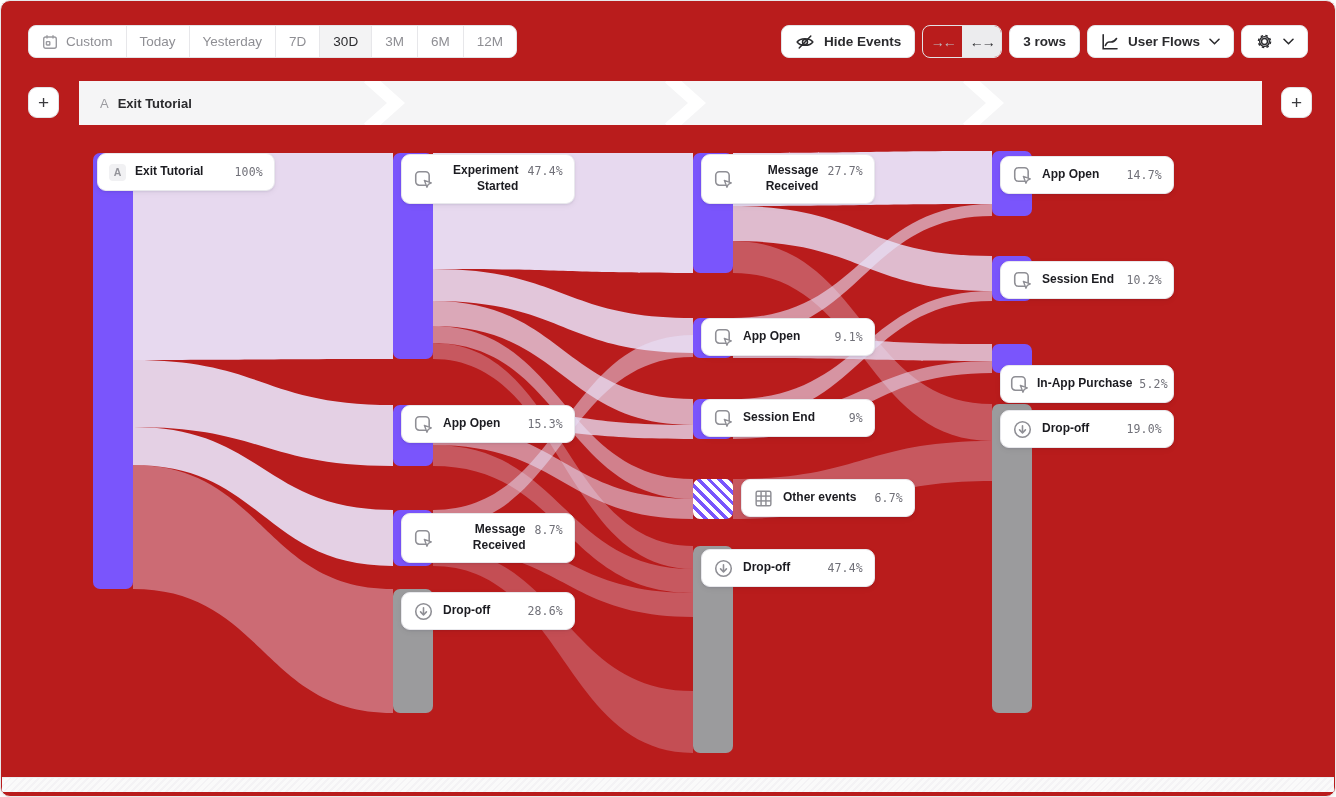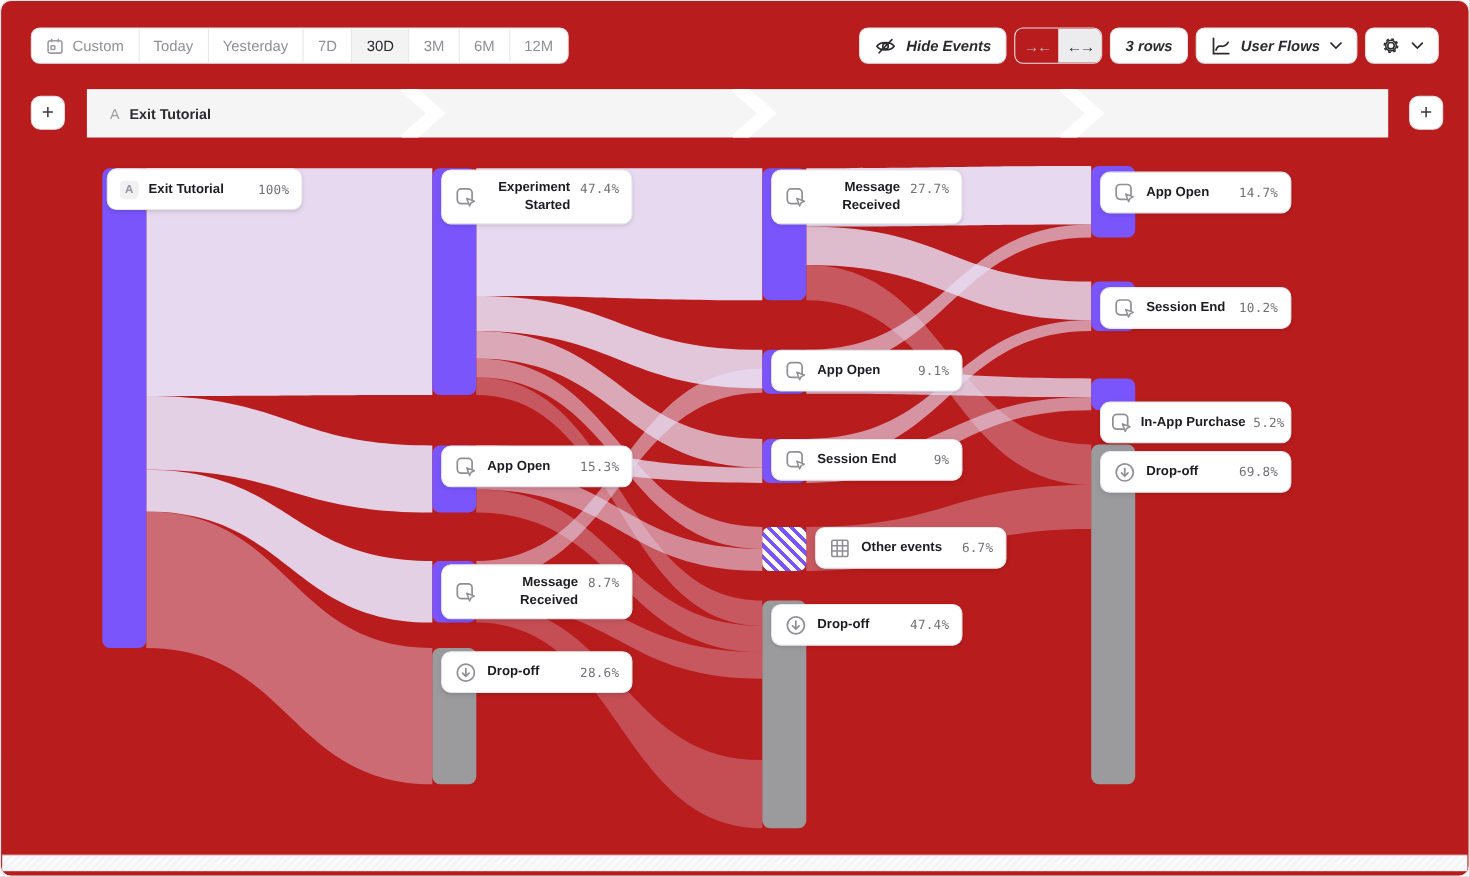--- a/index.html
+++ b/index.html
@@ -15,21 +15,21 @@
     display:flex; justify-content:space-between; align-items:center; }
   .tb-left, .tb-right { display:flex; align-items:center; gap:7px; height:33px; }
   .seg-group { display:flex; height:33px; border:1px solid #e3e3e6; border-radius:8px;
     background:#fff; overflow:hidden; align-items:stretch; }
   .seg-item { display:flex; align-items:center; gap:8px; padding:0 13px;
     font-size:13.5px; color:#8f8f94; border-left:1px solid #e7e7ea; cursor:pointer; white-space:nowrap; }
   .seg-item:first-child { border-left:none; }
   .seg-item.sel { background:#f3f3f4; color:#2b2b2e; font-weight:400; }
   .btn { display:flex; align-items:center; gap:9px; height:33px; padding:0 13px;
     border:1px solid #e3e3e6; border-radius:8px; background:#fff;
-    font-size:13.5px; font-weight:600; color:#2b2b2e; cursor:pointer; white-space:nowrap;font-style:italic; }
+    font-size:13.5px; font-weight:600; color:#2b2b2e; cursor:pointer; white-space:nowrap; }
   .arrow-seg { display:flex; height:33px; border:1px solid #e3e3e6; border-radius:8px; overflow:hidden; }
   .arrow-cell { display:flex; align-items:center; justify-content:center; width:39px;
     font-size:14px; letter-spacing:-2px; color:#2b2b2e; cursor:pointer; }
   .arrow-cell.disabled { color:#bdbdc2; }
   .arrow-cell.active { background:#ececee; }
   .icon { display:inline-flex; align-items:center; justify-content:center; flex:none; }
   .icon svg { display:block; }
 
   
   .plus-btn { position:absolute; width:31px; height:31px; border:1px solid #e3e3e6;
@@ -365,18 +365,18 @@
     </div>
     <div class="card h1" style="left:999px;top:409px;">
       <span class="icon">
         <svg width="21" height="21" viewBox="0 0 20 20" fill="none" stroke="#8f8f95" stroke-width="1.5" stroke-linecap="round" stroke-linejoin="round">
           <circle cx="10" cy="10" r="7.4"></circle>
             <line x1="10" y1="6.4" x2="10" y2="12.6"></line>
             <polyline points="7.2,10.4 10,13.2 12.8,10.4"></polyline>
         </svg>
       </span>
       <span class="lbl">Drop-off</span>
-      <span class="pct">69.8%</span>
+      <span class="pct">19.0%</span>
     </div>
   </div>
 
   <div class="bottom-strip"></div>
 </div>
 
 </body></html>

